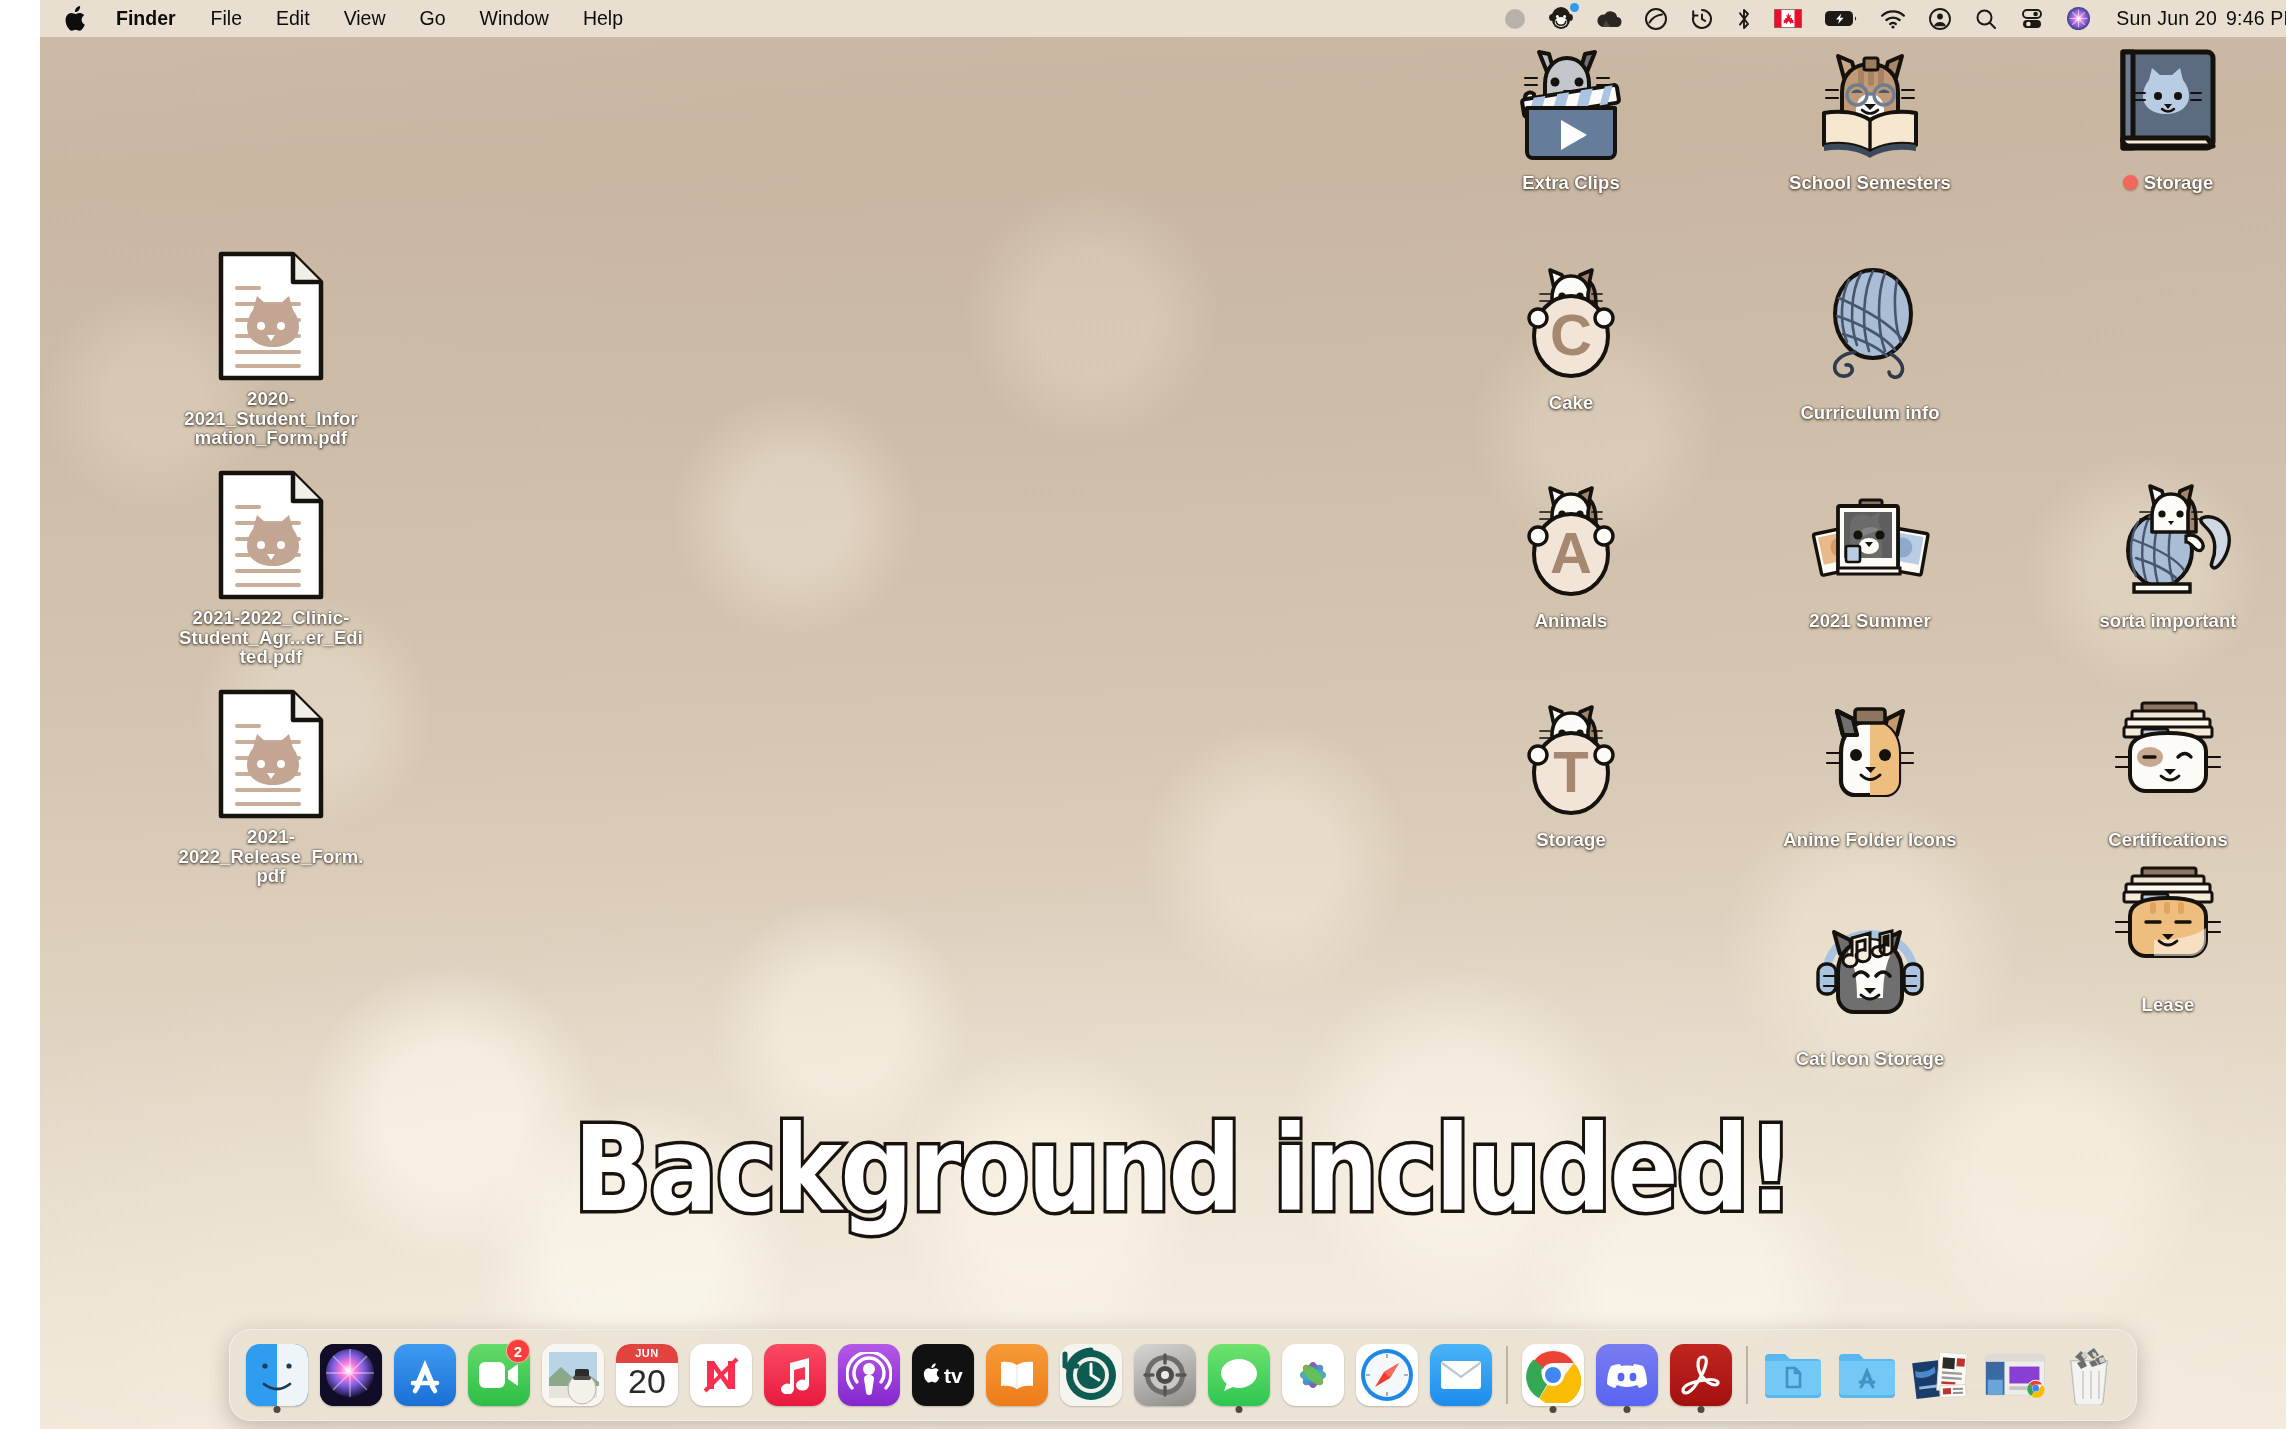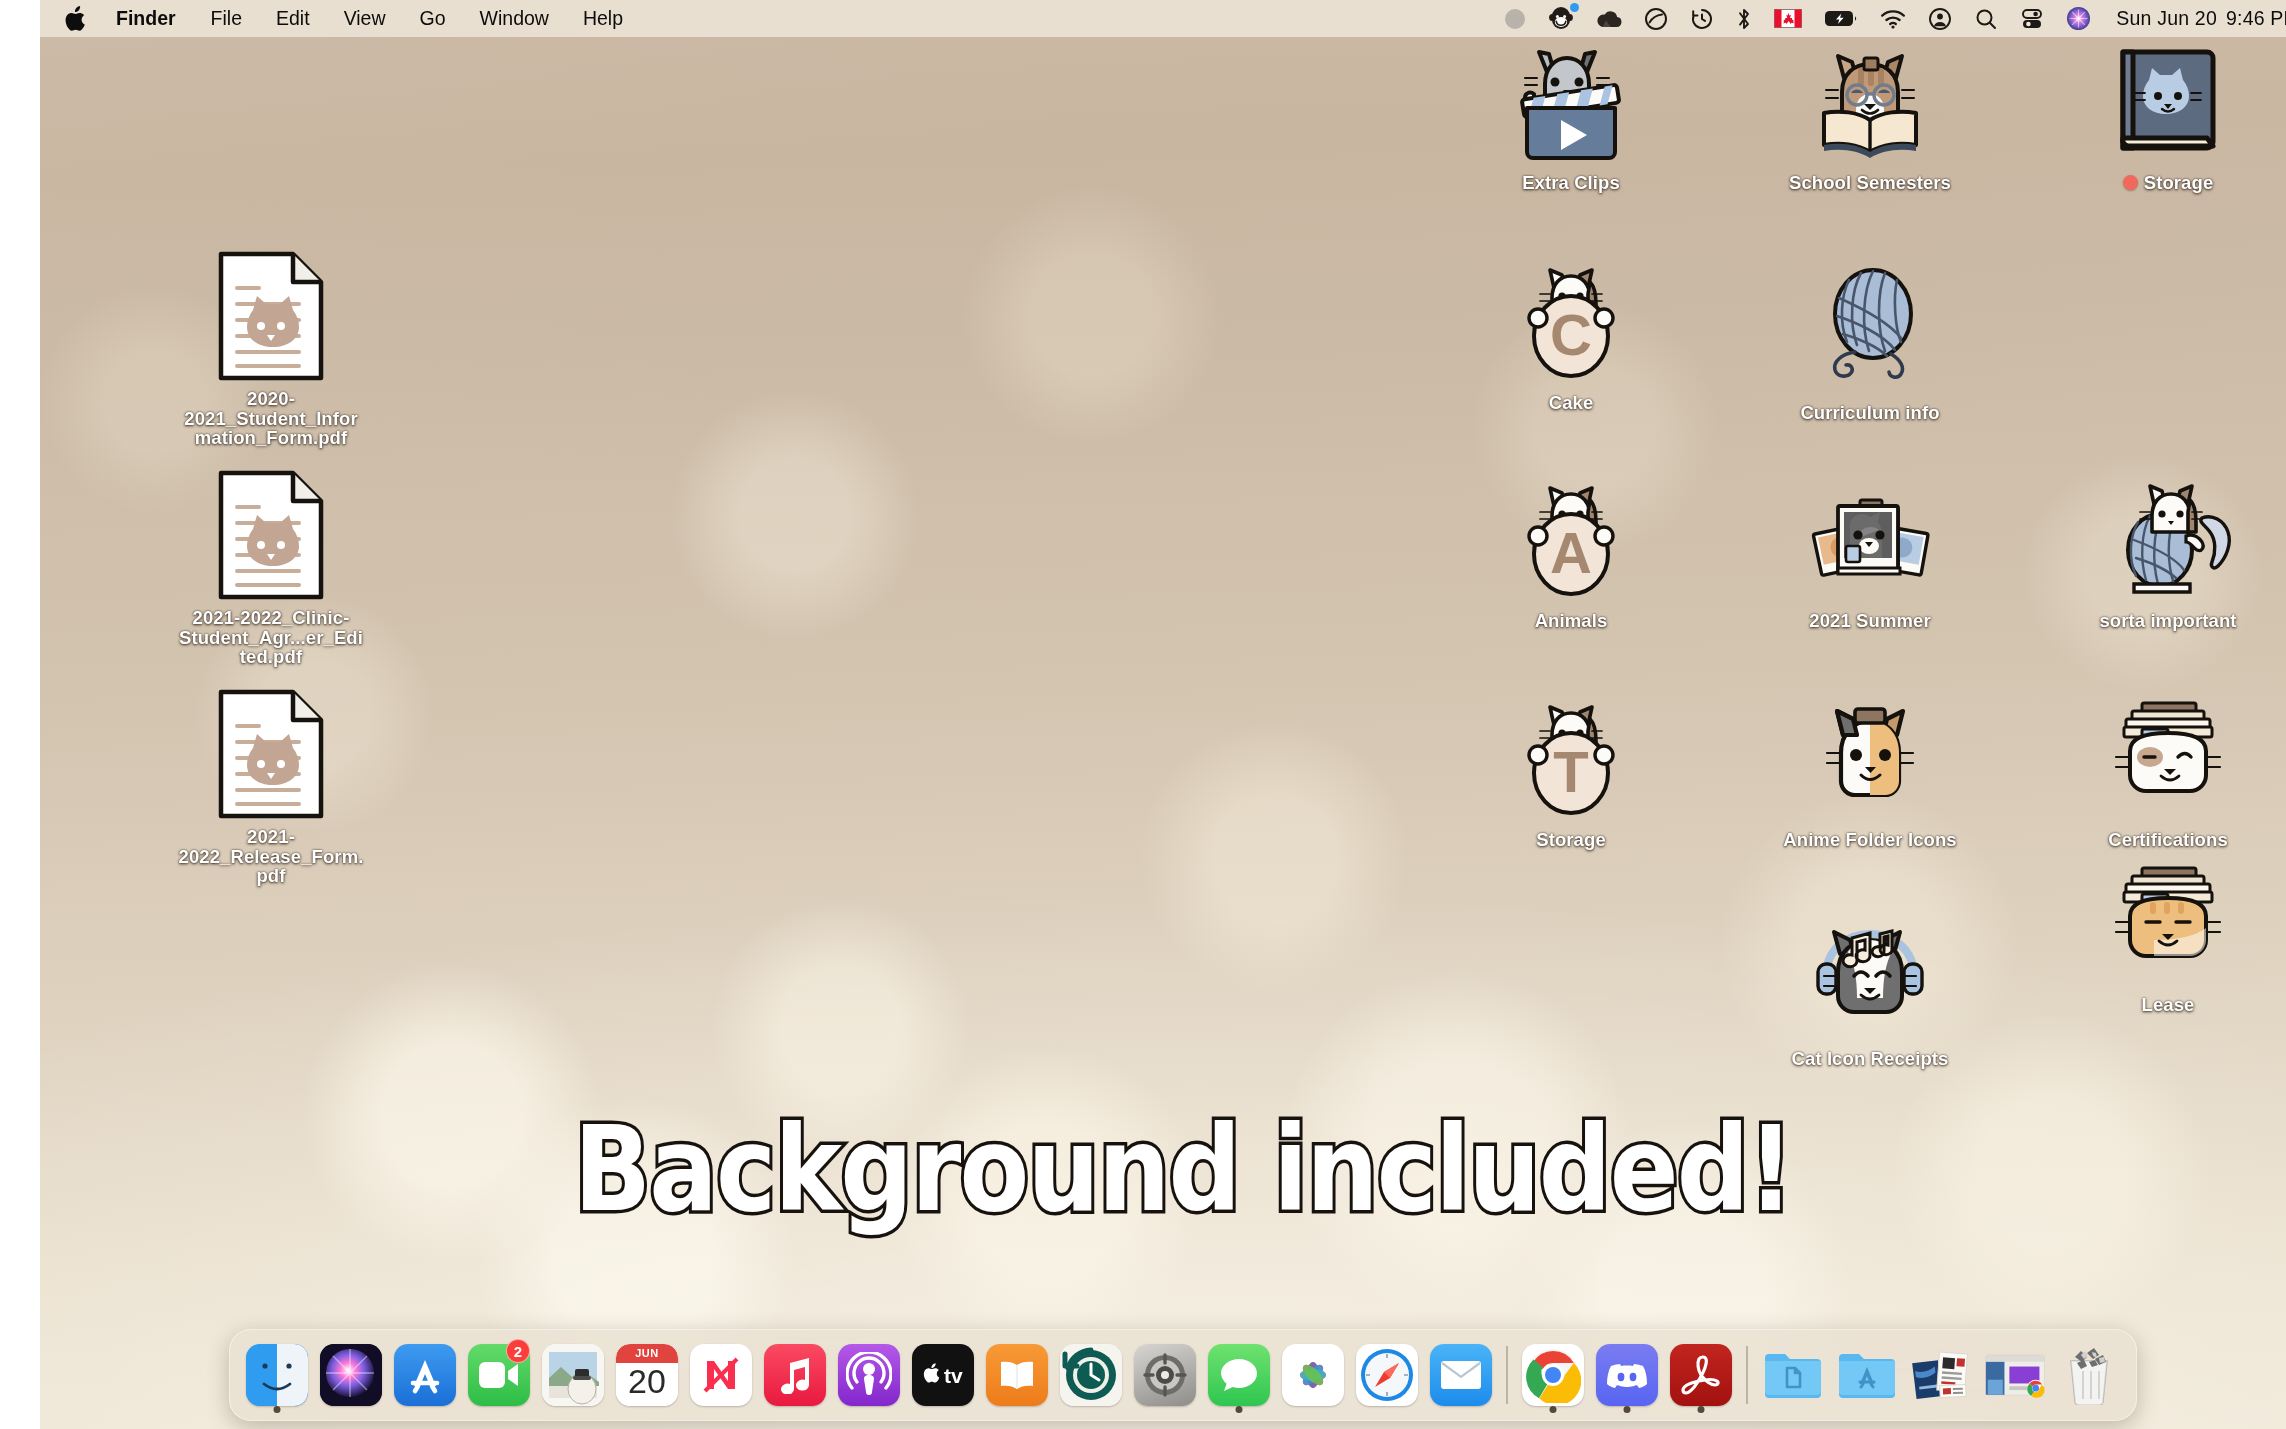--- a/index.html
+++ b/index.html
@@ -703,21 +703,21 @@
         <rect x="104" y="50" width="18" height="30" rx="8" fill="#a9c3e0" stroke="#15110d" stroke-width="3.4"></rect>
         <g fill="#f7eddc" stroke="#15110d" stroke-width="3">
           <path d="M52 24l18-5v22a7 6 0 1 1-5-5V26l-8 2v18a7 6 0 1 1-5-5z"></path>
           <path d="M80 20l12-3v18a6 5 0 1 1-4-4V22l-4 1v14a6 5 0 1 1-4-4z"></path>
         </g>
         <g stroke="#15110d" stroke-width="2.2" stroke-linecap="round">
           <path d="M36 62h-12M36 72h-12M104 62h12M104 72h12"></path>
         </g>
       </svg>
     </div>
-    <div class="icon-label">Cat Icon Receipts</div>
+    <div class="icon-label">Cat Icon Storage</div>
   </div>
 
   <div class="desk-icon" style="left:2033px; top:860px;">
     <div class="icon-art folder">
       <svg width="140" height="128" viewBox="0 0 140 128">
         <g stroke="#15110d" stroke-width="3" stroke-linejoin="round">
           <rect x="44" y="8" width="54" height="12" rx="2" fill="#8d7561"></rect>
           <rect x="34" y="16" width="72" height="10" rx="2" fill="#f0e5d3"></rect>
           <rect x="28" y="24" width="84" height="10" rx="2" fill="#fdf8ee"></rect>
           <rect x="26" y="32" width="88" height="10" rx="2" fill="#f4ead8"></rect>

